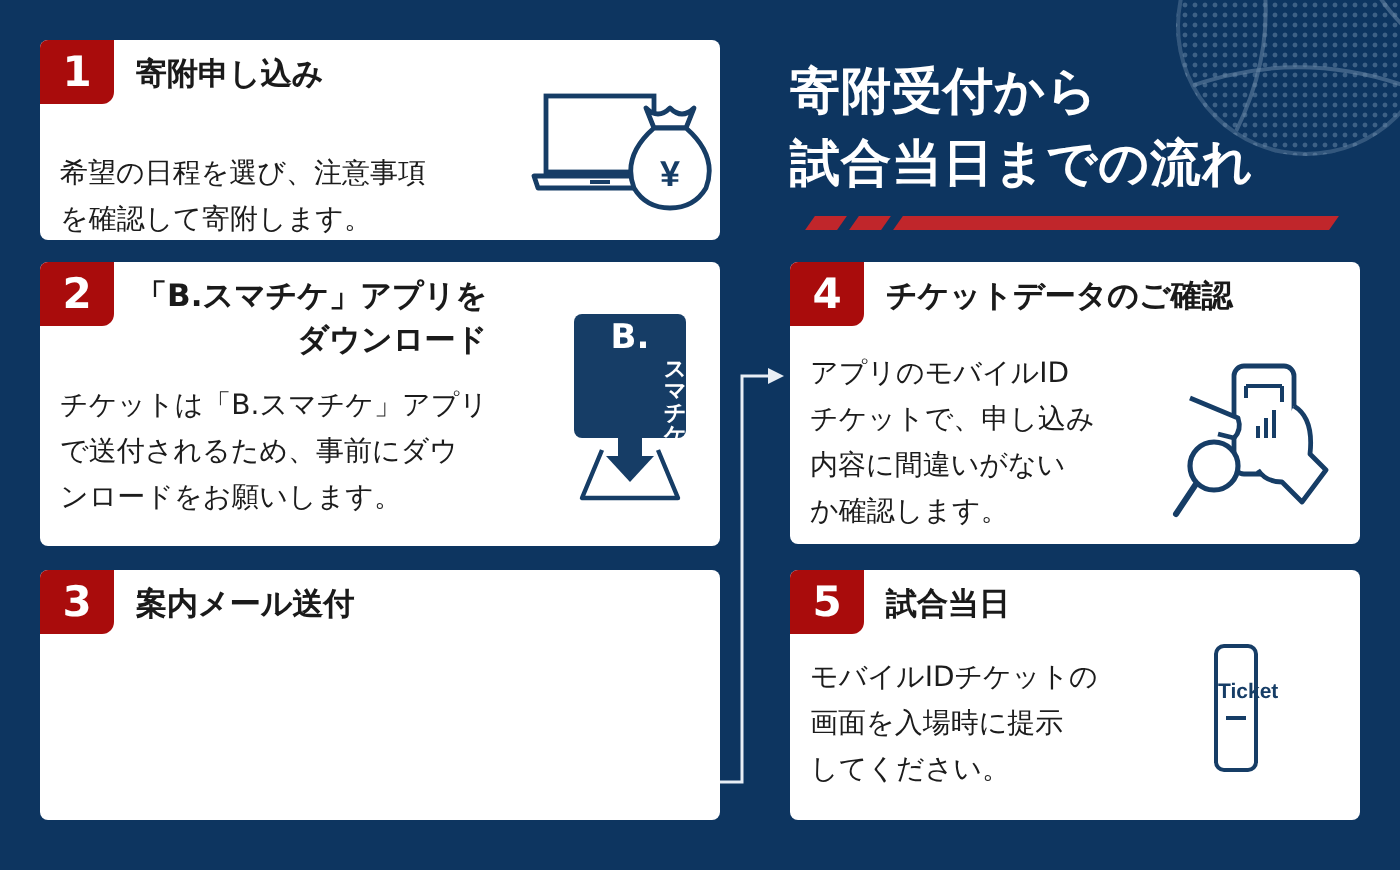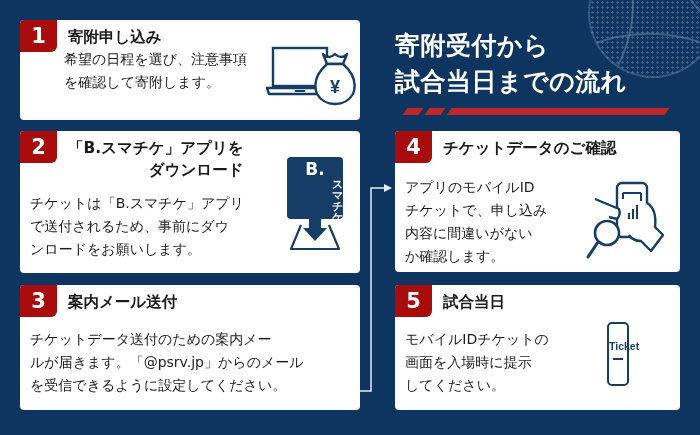--- a/index.html
+++ b/index.html
@@ -86,21 +86,21 @@
 試合当日までの流れ</div>
 <div>
   <div class="stripe" style="left:405px;width:16px;transform:skewX(-35deg);"></div>
   <div class="stripe" style="left:427px;width:16px;transform:skewX(-35deg);"></div>
   <div class="stripe" style="left:449px;width:218px;transform:skewX(-35deg);"></div>
 </div>
 
 <div class="card" style="left:20px;top:20px;width:340px;height:100px;">
   <div class="num">1</div>
   <div class="card-title">寄附申し込み</div>
-  <div class="card-body" style="top:28px;margin-left:34px;">希望の日程を選び、注意事項
+  <div class="card-body" style="top:56px;">希望の日程を選び、注意事項
 を確認して寄附します。</div>
   <svg class="icon" style="left:245px;top:20px;" width="92" height="70" viewBox="0 0 92 70">
     <rect x="8" y="8" width="54" height="38" fill="none" stroke="#163d66" stroke-width="2.4"></rect>
     <path d="M2 48 H68 L66 54 H4 Z" fill="none" stroke="#163d66" stroke-width="2.4" stroke-linejoin="round"></path>
     <line x1="30" y1="51" x2="40" y2="51" stroke="#163d66" stroke-width="2"></line>
     <path d="M58 14 Q64 20 70 14 Q76 20 82 14 L78 24 H62 Z" fill="#fff" stroke="#163d66" stroke-width="2.4" stroke-linejoin="round"></path>
     <path d="M62 24 Q46 38 52 54 Q58 64 70 64 Q82 64 88 54 Q94 38 78 24 Z" fill="#fff" stroke="#163d66" stroke-width="2.4"></path>
     <text x="70" y="53" text-anchor="middle" font-size="18" font-weight="bold" fill="#163d66" font-family="Liberation Sans, sans-serif">¥</text>
   </svg>
 </div>
@@ -122,23 +122,20 @@
       <path d="M14 10 L4 34 H52 L42 10" fill="none" stroke="#163d66" stroke-width="2.2" stroke-linejoin="round"></path>
       <rect x="22" y="0" width="12" height="14" fill="#163d66"></rect>
       <polygon points="16,13 40,13 28,26" fill="#163d66"></polygon>
     </svg>
   </div>
 </div>
 
 <div class="card" style="left:20px;top:285px;width:340px;height:125px;">
   <div class="num">3</div>
   <div class="card-title">案内メール送付</div>
-  <div class="card-body" style="top:43px;">チケットデータ送付のための案内メー
-ルが届きます。「@psrv.jp」からのメール
-を受信できるように設定してください。</div>
 </div>
 
 <div class="card" style="left:395px;top:131px;width:285px;height:141px;">
   <div class="num">4</div>
   <div class="card-title">チケットデータのご確認</div>
   <div class="card-body" style="top:45px;">アプリのモバイルID
 チケットで、申し込み
 内容に間違いがない
 か確認します。</div>
   <svg class="icon" style="left:190px;top:48px;" width="86" height="86" viewBox="0 0 86 86">

